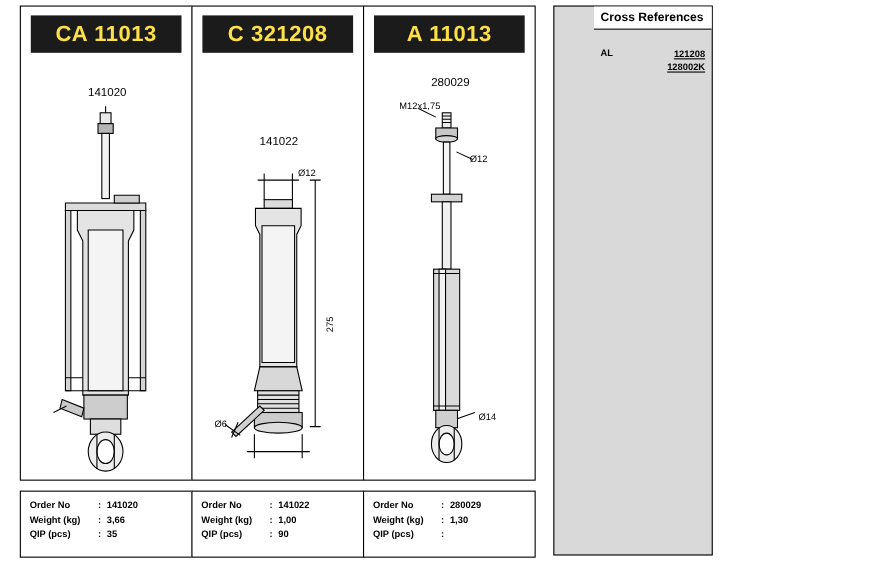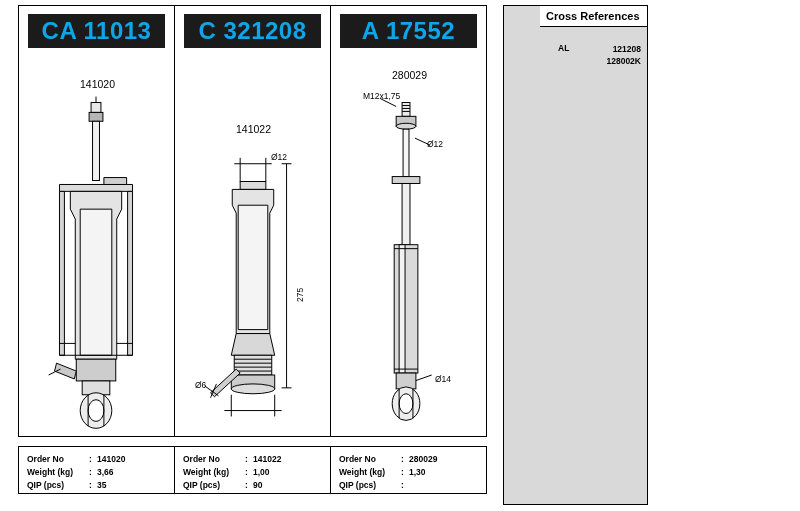--- a/index.html
+++ b/index.html
@@ -46,22 +46,22 @@
   }
   .panel + .panel { margin-left: -1px; }
 
   .panel-title {
     position: absolute;
     left: 9px;
     top: 8px;
     right: 9px;
     height: 34px;
     background: #1b1b1b;
-    color: #0ea5e9;
-    font-size: 24px;
+    color: #fde047;
+    font-size: 20px;
     font-weight: bold;
     letter-spacing: 0.5px;
     display: flex;
     align-items: center;
     justify-content: center;
     font-family: "Liberation Sans", sans-serif;
   }
 
   .part-no {
     position: absolute;
@@ -95,21 +95,21 @@
     position: absolute;
     left: 0;
     top: 441px;
     width: 472px;
     height: 58px;
     display: flex;
   }
   .orderbox {
     position: relative;
     width: 157px;
-    height: 48px;
+    height: 61px;
     border: 1px solid #000;
     box-sizing: border-box;
     background: #fff;
     padding: 6px 0 0 8px;
   }
   .orderbox + .orderbox { margin-left: -1px; }
   .orow {
     font-size: 8.5px;
     font-weight: bold;
     line-height: 13px;
@@ -153,20 +153,21 @@
     font-size: 8.5px;
     font-weight: bold;
   }
   .codes {
     position: absolute;
     right: 6px;
     text-align: right;
     font-size: 8.5px;
     font-weight: bold;
     line-height: 12px;
+    text-decoration: underline;
   }
 </style>
 </head>
 <body>
 
 <div class="page">
 
   <div class="catalog">
 
     <div class="panels">
@@ -252,21 +253,21 @@
             <ellipse cx="79" cy="386" rx="22" ry="5" fill="#dddddd"></ellipse>
 
             <path d="M36,390 L62,366 L66,370 L40,394 Z" fill="#d0d0d0"></path>
             <line x1="30" y1="383" x2="44" y2="393"></line>
             <line x1="42" y1="381" x2="36" y2="395"></line>
           </g>
         </svg>
       </div>
 
       <div class="panel">
-        <div class="panel-title">A 17552</div>
+        <div class="panel-title">A 11013</div>
         <div class="part-no" style="left:0; top:63px; width:157px;">280029</div>
 
         <div class="dim-label" style="left:32px; top:85px;">M12x1,75</div>
         <div class="dim-label" style="left:96px; top:133px;">Ø12</div>
         <div class="dim-label" style="left:104px; top:368px;">Ø14</div>
 
         <svg class="drawing" viewBox="0 0 157 432">
           <g stroke="#000" fill="none" stroke-width="1">
 
             <line x1="50" y1="92" x2="66" y2="100"></line>
@@ -359,21 +360,21 @@
           <span class="v"></span>
         </div>
       </div>
 
     </div>
   </div>
 
   <div class="ref cross">
     <div class="ref-head">Cross References</div>
     <div class="ref-body">
-      <div class="brand" style="top:16px;margin-left:12px;">AL</div>
+      <div class="brand" style="top:16px;">AL</div>
       <div class="codes" style="top:16px;">
         <div>121208</div>
         <div>128002K</div>
       </div>
     </div>
   </div>
 
 
 </div>
 

